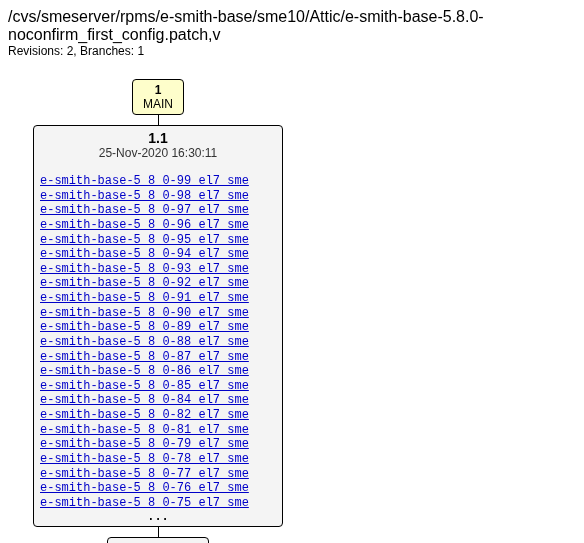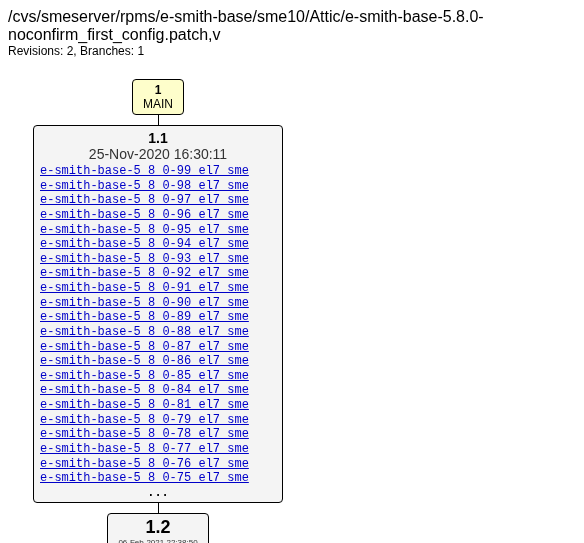--- a/index.html
+++ b/index.html
@@ -49,23 +49,23 @@
     border-radius: 4px;
     padding: 4px 6px 2px 6px;
     text-align: center;
     width: 236px;
   }
   .node-big .nnum {
     font-size: 14px;
     font-weight: bold;
   }
   .node-big .ntime {
-    font-size: 14px;
+    font-size: 12px;
     color: #333;
-    margin-bottom: 2px;
+    margin-bottom: 14px;
   }
   .tag-list {
     text-align: left;
   }
   .tag-list a {
     display: block;
     font-family: "Courier New", monospace;
     font-size: 12px;
     color: #0000C8;
     text-decoration: underline;
@@ -126,20 +126,21 @@
         <a href="#">e-smith-base-5_8_0-93_el7_sme</a>
         <a href="#">e-smith-base-5_8_0-92_el7_sme</a>
         <a href="#">e-smith-base-5_8_0-91_el7_sme</a>
         <a href="#">e-smith-base-5_8_0-90_el7_sme</a>
         <a href="#">e-smith-base-5_8_0-89_el7_sme</a>
         <a href="#">e-smith-base-5_8_0-88_el7_sme</a>
         <a href="#">e-smith-base-5_8_0-87_el7_sme</a>
         <a href="#">e-smith-base-5_8_0-86_el7_sme</a>
         <a href="#">e-smith-base-5_8_0-85_el7_sme</a>
         <a href="#">e-smith-base-5_8_0-84_el7_sme</a>
+        <a href="#">e-smith-base-5_8_0-82_el7_sme</a>
         <a href="#">e-smith-base-5_8_0-81_el7_sme</a>
         <a href="#">e-smith-base-5_8_0-79_el7_sme</a>
         <a href="#">e-smith-base-5_8_0-78_el7_sme</a>
         <a href="#">e-smith-base-5_8_0-77_el7_sme</a>
         <a href="#">e-smith-base-5_8_0-76_el7_sme</a>
         <a href="#">e-smith-base-5_8_0-75_el7_sme</a>
       </div>
     <div class="ellipsis">...</div>
   </div>
 

